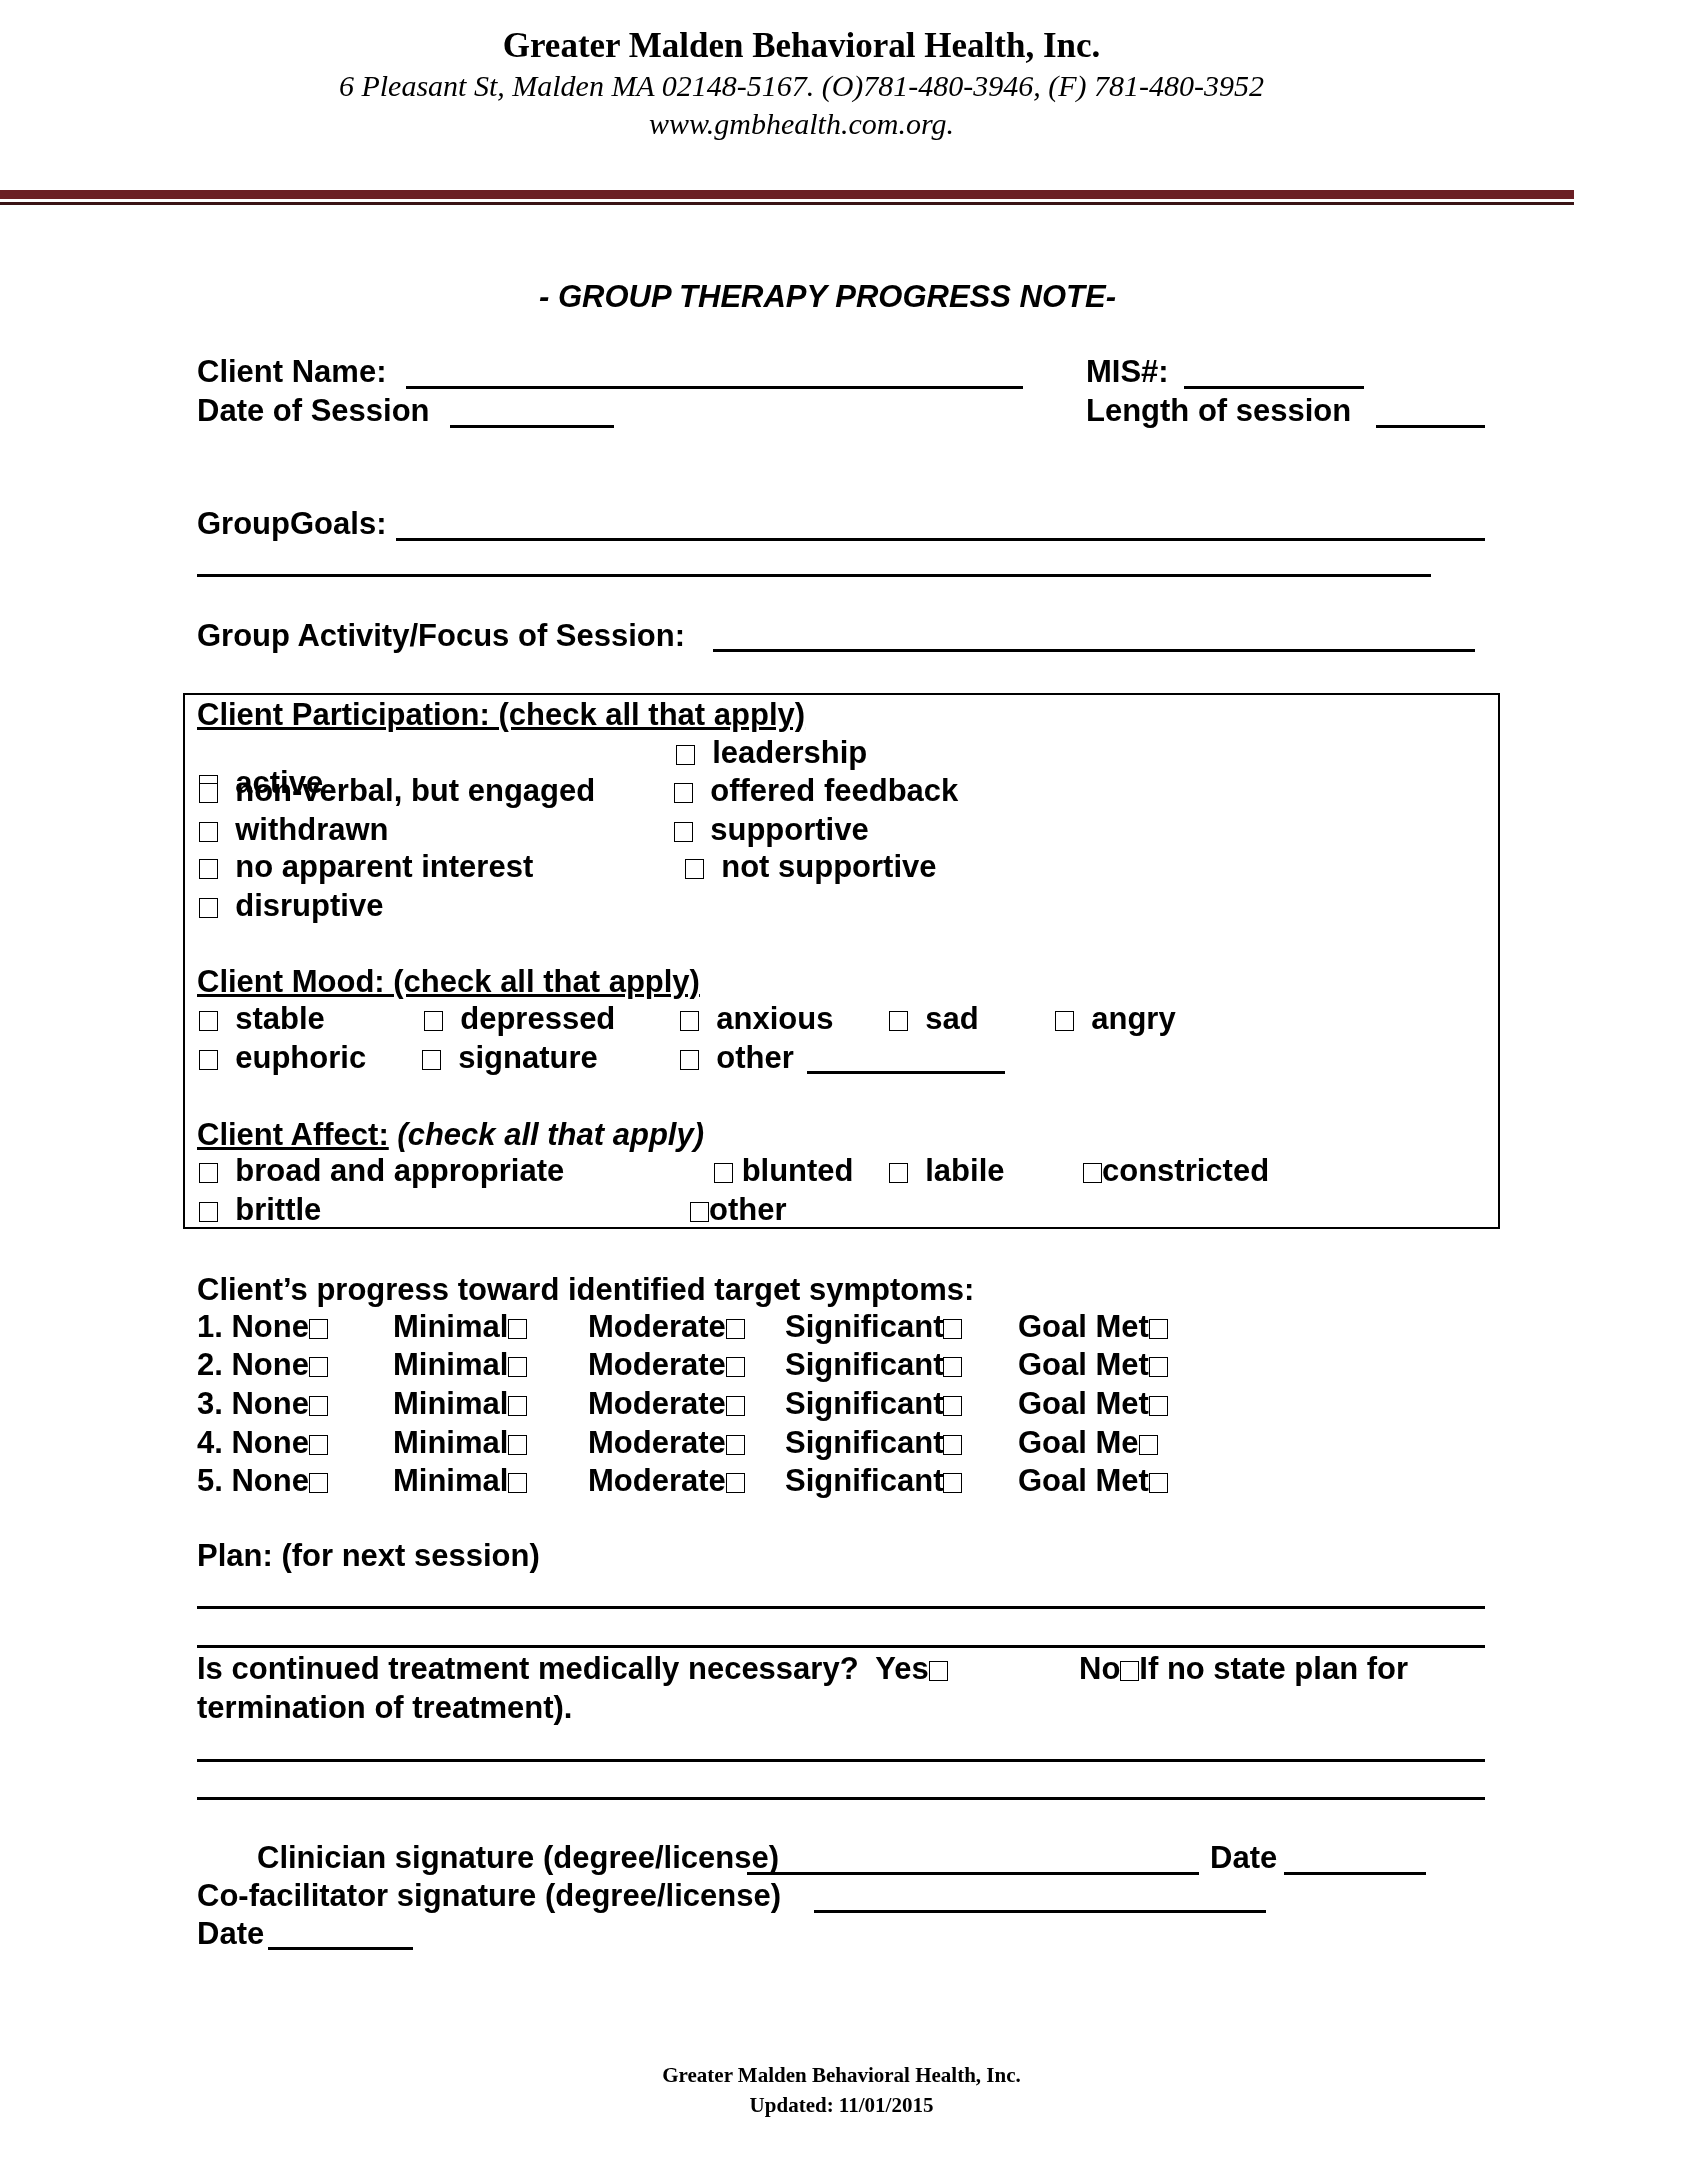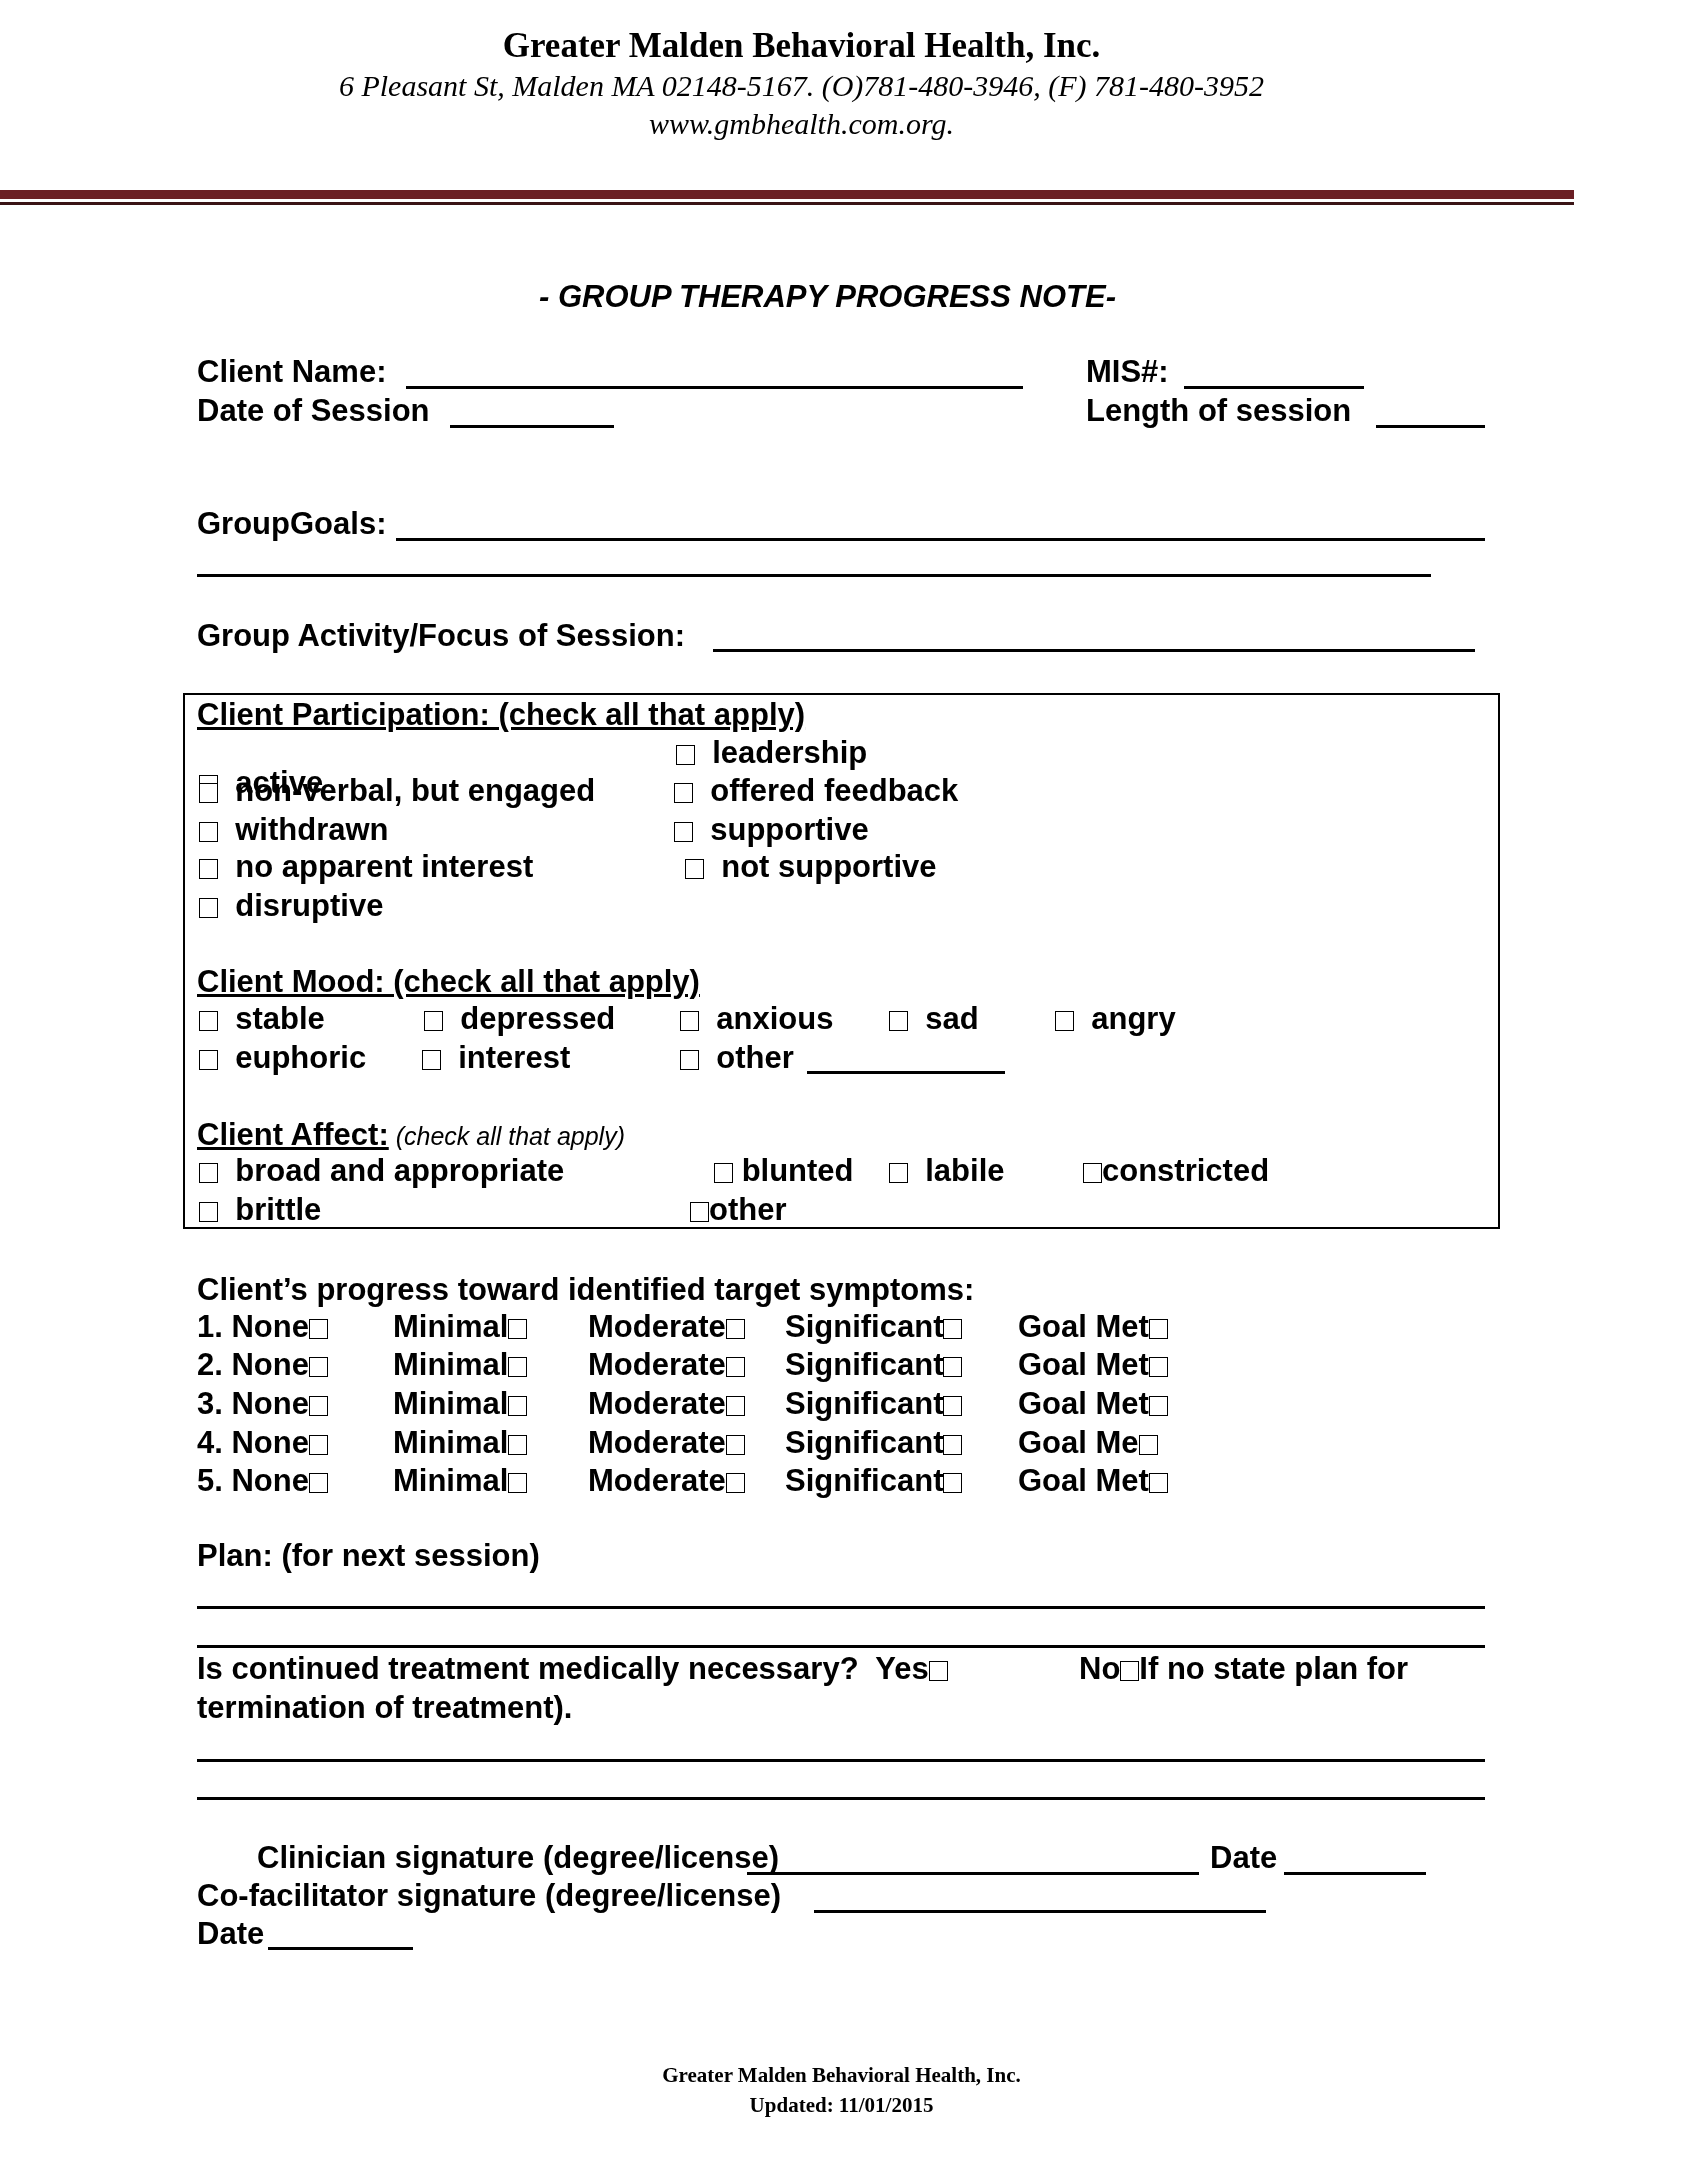--- a/index.html
+++ b/index.html
@@ -7,21 +7,21 @@
   .abs { position:absolute; white-space:pre; }
   .serif { font-family:"Liberation Serif", "DejaVu Serif", serif; }
   .sans { font-family:"Liberation Sans", "DejaVu Sans", sans-serif; }
   .hdr-title { font-weight:bold; font-size:35px; width:1683px; left:-40px; text-align:center; }
   .hdr-addr { font-style:italic; font-size:30px; width:1683px; left:-40px; text-align:center; }
   .bar-thick { position:absolute; left:0; top:190px; width:1574px; height:9px; background:#6b1f24; }
   .bar-thin { position:absolute; left:0; top:202px; width:1574px; height:3px; background:#3a1416; }
   .doc-title { font-weight:bold; font-style:italic; font-size:31px; }
   .lbl { font-weight:bold; font-size:31px; line-height:36px; }
   .u { text-decoration:underline; }
-  .it { font-style:italic; font-weight:normal; font-size:25px; }
+  .it { font-style:italic; font-weight:bold; font-size:31px; }
   .box { position:absolute; left:183px; top:693px; width:1317px; height:536px; border:2px solid #000; box-sizing:border-box; }
   .cb { display:inline-block; width:19px; height:20px; border:1.5px solid #000; box-sizing:border-box; vertical-align:-2px; background:#fff; }
   .rule { position:absolute; height:3px; background:#000; }
   .foot { font-weight:bold; font-size:21px; width:1683px; left:0; text-align:center; }
 </style>
 </head>
 <body>
 
 <div class="abs serif hdr-title" style="top:26px;">Greater Malden Behavioral Health, Inc.</div>
 <div class="abs serif hdr-addr" style="top:69px;">6 Pleasant St, Malden MA 02148-5167. (O)781-480-3946, (F) 781-480-3952</div>
@@ -65,21 +65,21 @@
 
 <div class="abs sans lbl u" style="left:197px; top:964px;">Client Mood: (check all that apply)</div>
 
 <div class="abs sans lbl" style="left:199px; top:1001px;"><span class="cb"></span>  <span>stable</span></div>
 <div class="abs sans lbl" style="left:424px; top:1001px;"><span class="cb"></span>  <span>depressed</span></div>
 <div class="abs sans lbl" style="left:680px; top:1001px;"><span class="cb"></span>  <span>anxious</span></div>
 <div class="abs sans lbl" style="left:889px; top:1001px;"><span class="cb"></span>  <span>sad</span></div>
 <div class="abs sans lbl" style="left:1055px; top:1001px;"><span class="cb"></span>  <span>angry</span></div>
 
 <div class="abs sans lbl" style="left:199px; top:1040px;"><span class="cb"></span>  <span>euphoric</span></div>
-<div class="abs sans lbl" style="left:422px; top:1040px;"><span class="cb"></span>  <span>interest</span></div>
+<div class="abs sans lbl" style="left:422px; top:1040px;"><span class="cb"></span>  <span>signature</span></div>
 <div class="abs sans lbl" style="left:680px; top:1040px;"><span class="cb"></span>  <span>other</span></div>
 <div class="rule" style="left:807px; top:1071px; width:198px;"></div>
 
 <div class="abs sans lbl" style="left:197px; top:1117px;"><span class="u">Client Affect:</span><span class="it"> (check all that apply)</span></div>
 
 <div class="abs sans lbl" style="left:199px; top:1153px;"><span class="cb"></span>  <span>broad and appropriate</span></div>
 <div class="abs sans lbl" style="left:690px; top:1153px;margin-left:24px;"><span class="cb"></span> <span>blunted</span></div>
 <div class="abs sans lbl" style="left:889px; top:1153px;"><span class="cb"></span>  <span>labile</span></div>
 <div class="abs sans lbl" style="left:1083px; top:1153px;"><span class="cb"></span><span>constricted</span></div>
 

